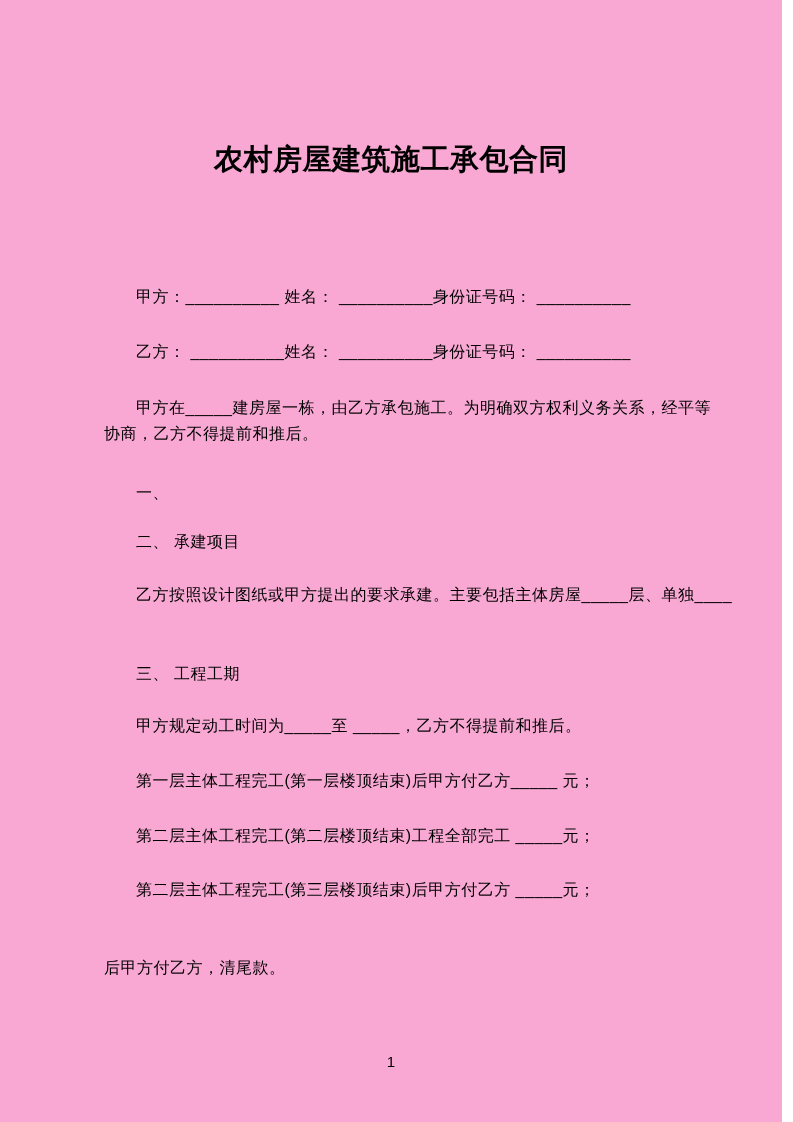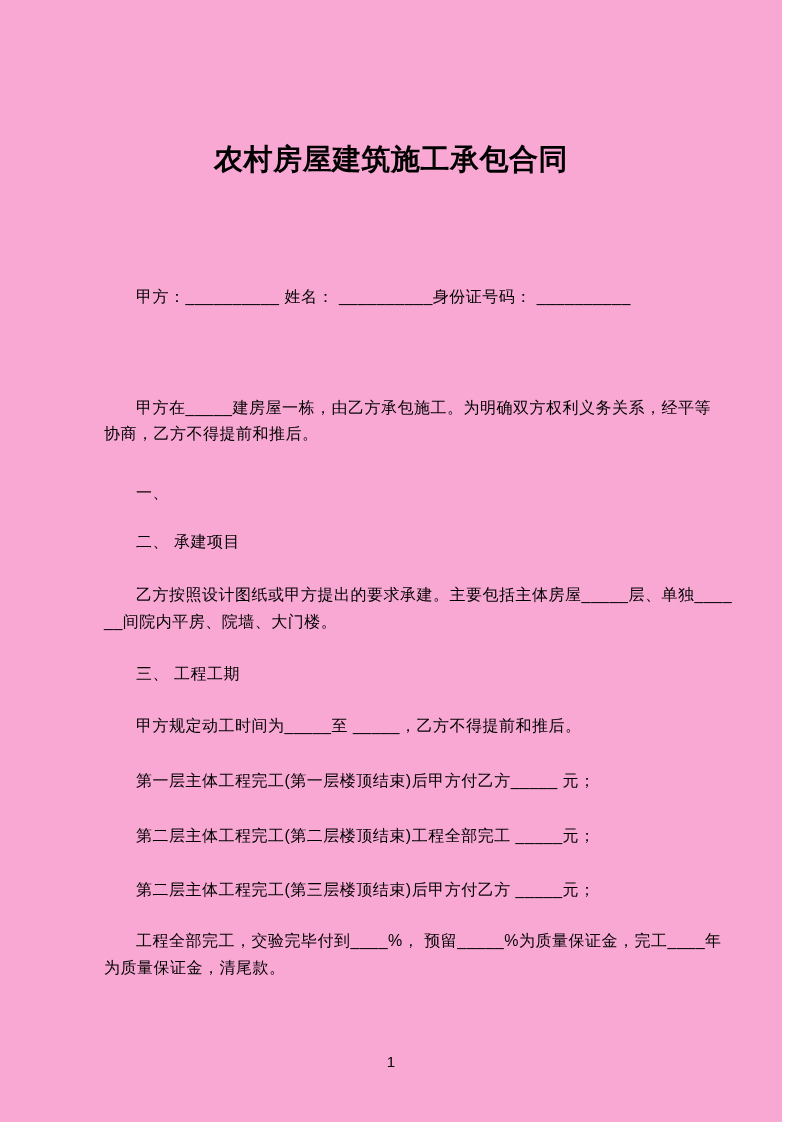--- a/index.html
+++ b/index.html
@@ -52,42 +52,41 @@
   </style>
 </head>
 <body>
 
 <div class="page">
 
   <h1 class="doc-title">农村房屋建筑施工承包合同</h1>
 
   <div class="line indent" style="top:288px">甲方：__________ 姓名： __________身份证号码： __________</div>
 
+  <div class="line indent" style="top:343px">乙方： __________姓名： __________身份证号码： __________</div>
 
   <div class="line indent" style="top:399px">甲方在_____建房屋一栋，由乙方承包施工。为明确双方权利义务关系，经平等</div>
 
   <div class="line" style="top:425px">协商，乙方不得提前和推后。</div>
 
   <div class="line indent" style="top:484px">一、</div>
 
   <div class="line indent" style="top:533px">二、 承建项目</div>
 
   <div class="line indent" style="top:586px">乙方按照设计图纸或甲方提出的要求承建。主要包括主体房屋_____层、单独____</div>
 
-  <div class="line" style="top:613px">__间院内平房、院墙、大门楼。</div>
 
   <div class="line indent" style="top:665px">三、 工程工期</div>
 
   <div class="line indent" style="top:717px">甲方规定动工时间为_____至 _____，乙方不得提前和推后。</div>
 
   <div class="line indent" style="top:772px">第一层主体工程完工(第一层楼顶结束)后甲方付乙方_____ 元；</div>
 
   <div class="line indent" style="top:827px">第二层主体工程完工(第二层楼顶结束)工程全部完工 _____元；</div>
 
   <div class="line indent" style="top:881px">第二层主体工程完工(第三层楼顶结束)后甲方付乙方 _____元；</div>
 
-  <div class="line indent" style="top:932px">工程全部完工，交验完毕付到____%， 预留_____%为质量保证金，完工____年</div>
 
-  <div class="line" style="top:959px">为质量保证金，清尾款。</div>
+  <div class="line" style="top:959px">后甲方付乙方，清尾款。</div>
 
   <div class="page-number">1</div>
 
 </div>
 
 </body></html>

